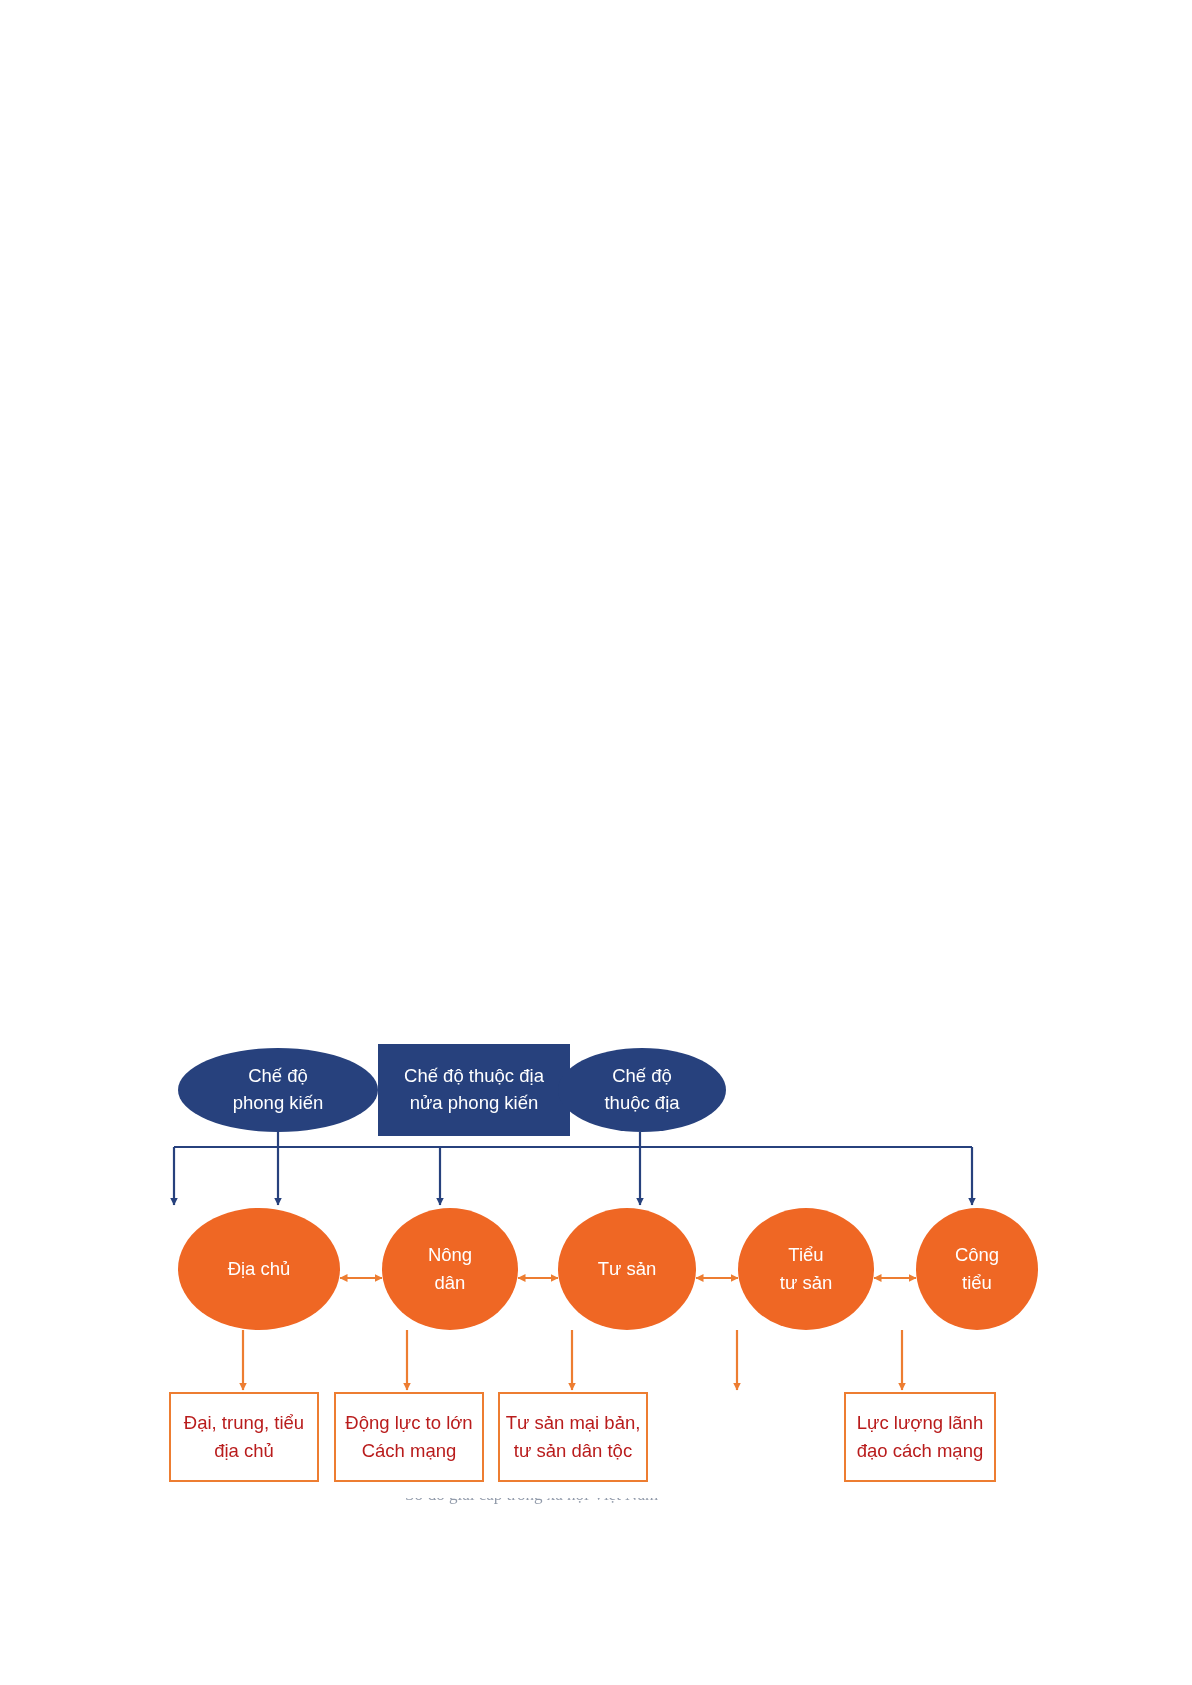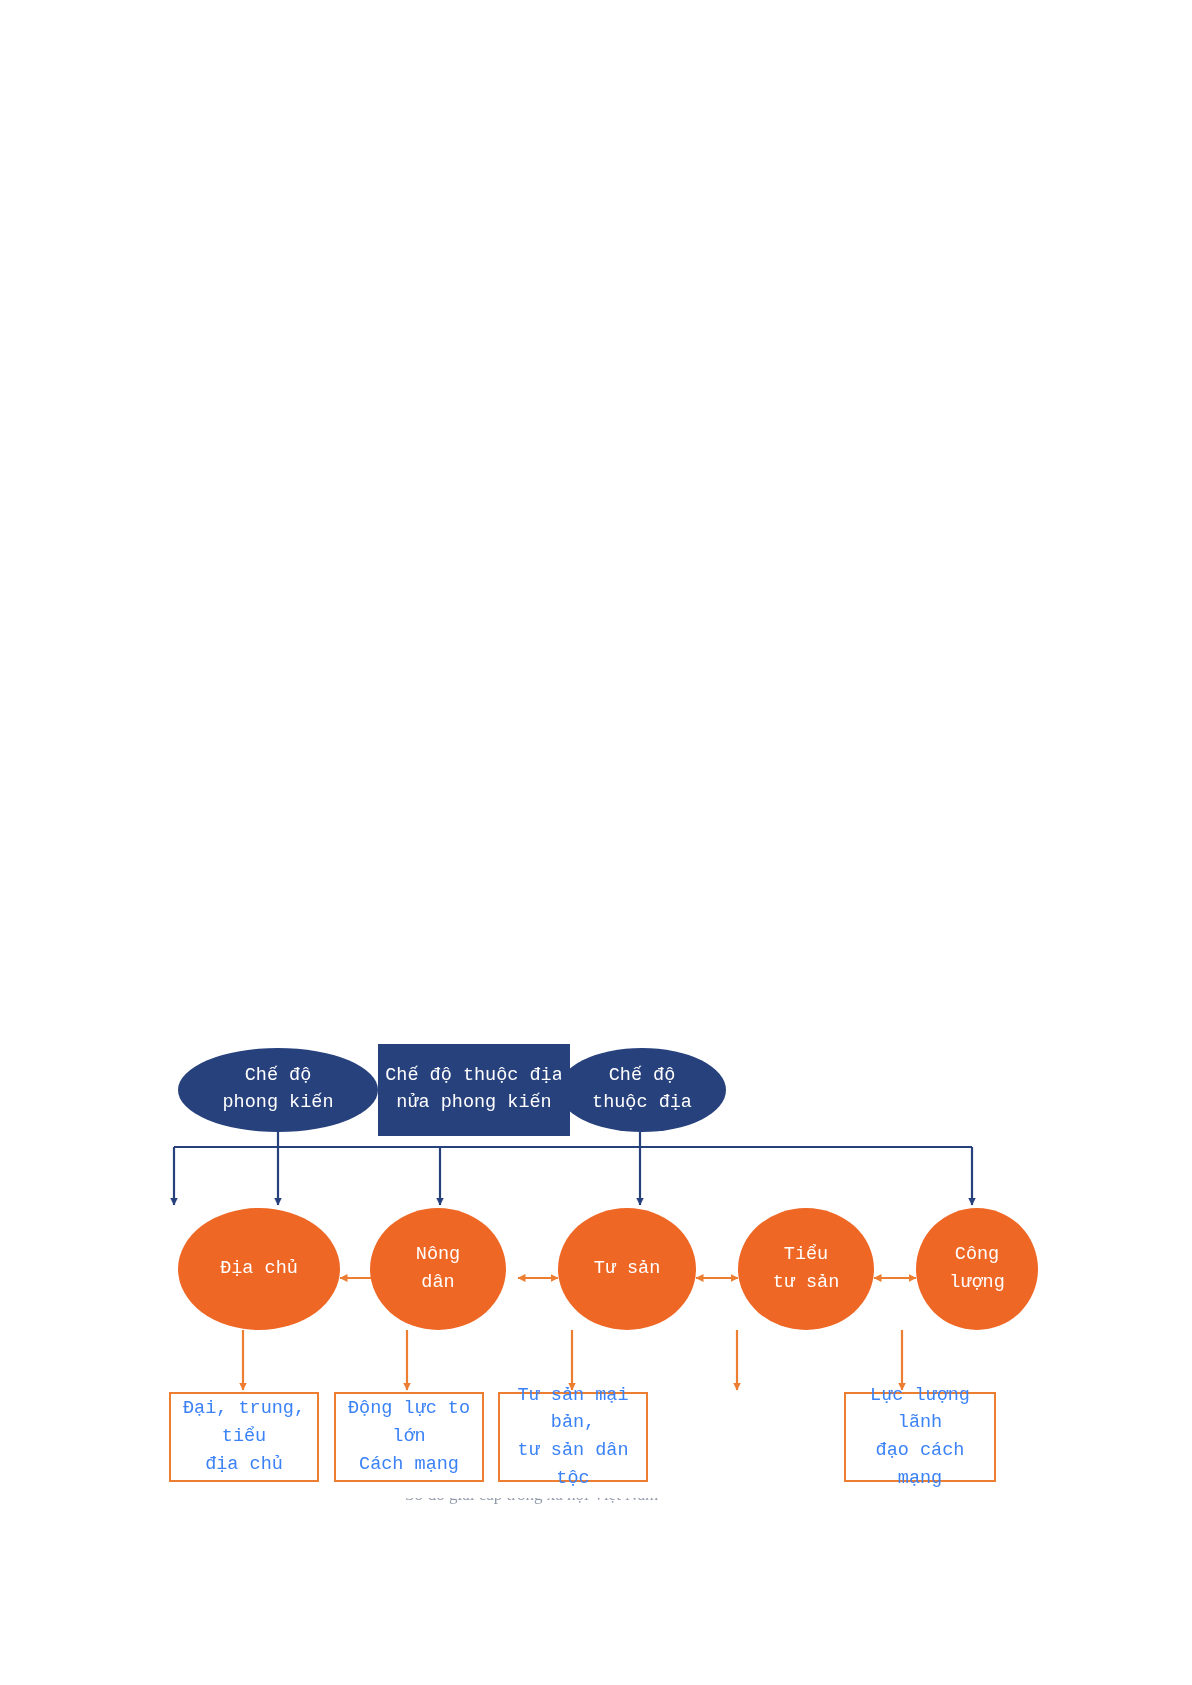--- a/index.html
+++ b/index.html
@@ -74,30 +74,29 @@
     border-radius: 50%;
     color: #ffffff;
     font-size: 18.5px;
     line-height: 1.5;
   }
 
   
   .rect-outline {
     background: #ffffff;
     border: 2px solid #ed7d31;
-    color: #3b82f6;
+    color: #b91c1c;
     font-size: 18.5px;
     line-height: 1.5;
   }
 
   .node-label {
     display: block;
     padding: 0 4px;
     white-space: pre-line;
-    font-family: Liberation Mono, monospace;
   }
 
   
   #caption-sliver {
     position: absolute;
     left: 405px;
     top: 1498px;
     width: 290px;
     height: 14px;
     overflow: hidden;
@@ -172,37 +171,37 @@
 
     <div class="node ellipse-blue" style="left:398px; top:18px; width:168px; height:84px;">
       <span class="node-label">Chế độ
 thuộc địa</span>
     </div>
 
     <div class="node ellipse-orange" style="left:18px; top:178px; width:162px; height:122px;">
       <span class="node-label">Địa chủ</span>
     </div>
 
-    <div class="node ellipse-orange" style="left:210px; top:178px; width:136px; height:122px;">
+    <div class="node ellipse-orange" style="left:222px; top:178px; width:136px; height:122px;">
       <span class="node-label">Nông
 dân</span>
     </div>
 
     <div class="node ellipse-orange" style="left:398px; top:178px; width:138px; height:122px;">
       <span class="node-label">Tư sản</span>
     </div>
 
     <div class="node ellipse-orange" style="left:578px; top:178px; width:136px; height:122px;">
       <span class="node-label">Tiểu
 tư sản</span>
     </div>
 
     <div class="node ellipse-orange" style="left:756px; top:178px; width:122px; height:122px;">
       <span class="node-label">Công
-lượng</span>
+tiểu</span>
     </div>
 
     <div class="node rect-outline" style="left:9px; top:362px; width:150px; height:90px;">
       <span class="node-label">Đại, trung, tiểu
 địa chủ</span>
     </div>
 
     <div class="node rect-outline" style="left:174px; top:362px; width:150px; height:90px;">
       <span class="node-label">Động lực to lớn
 Cách mạng</span>

